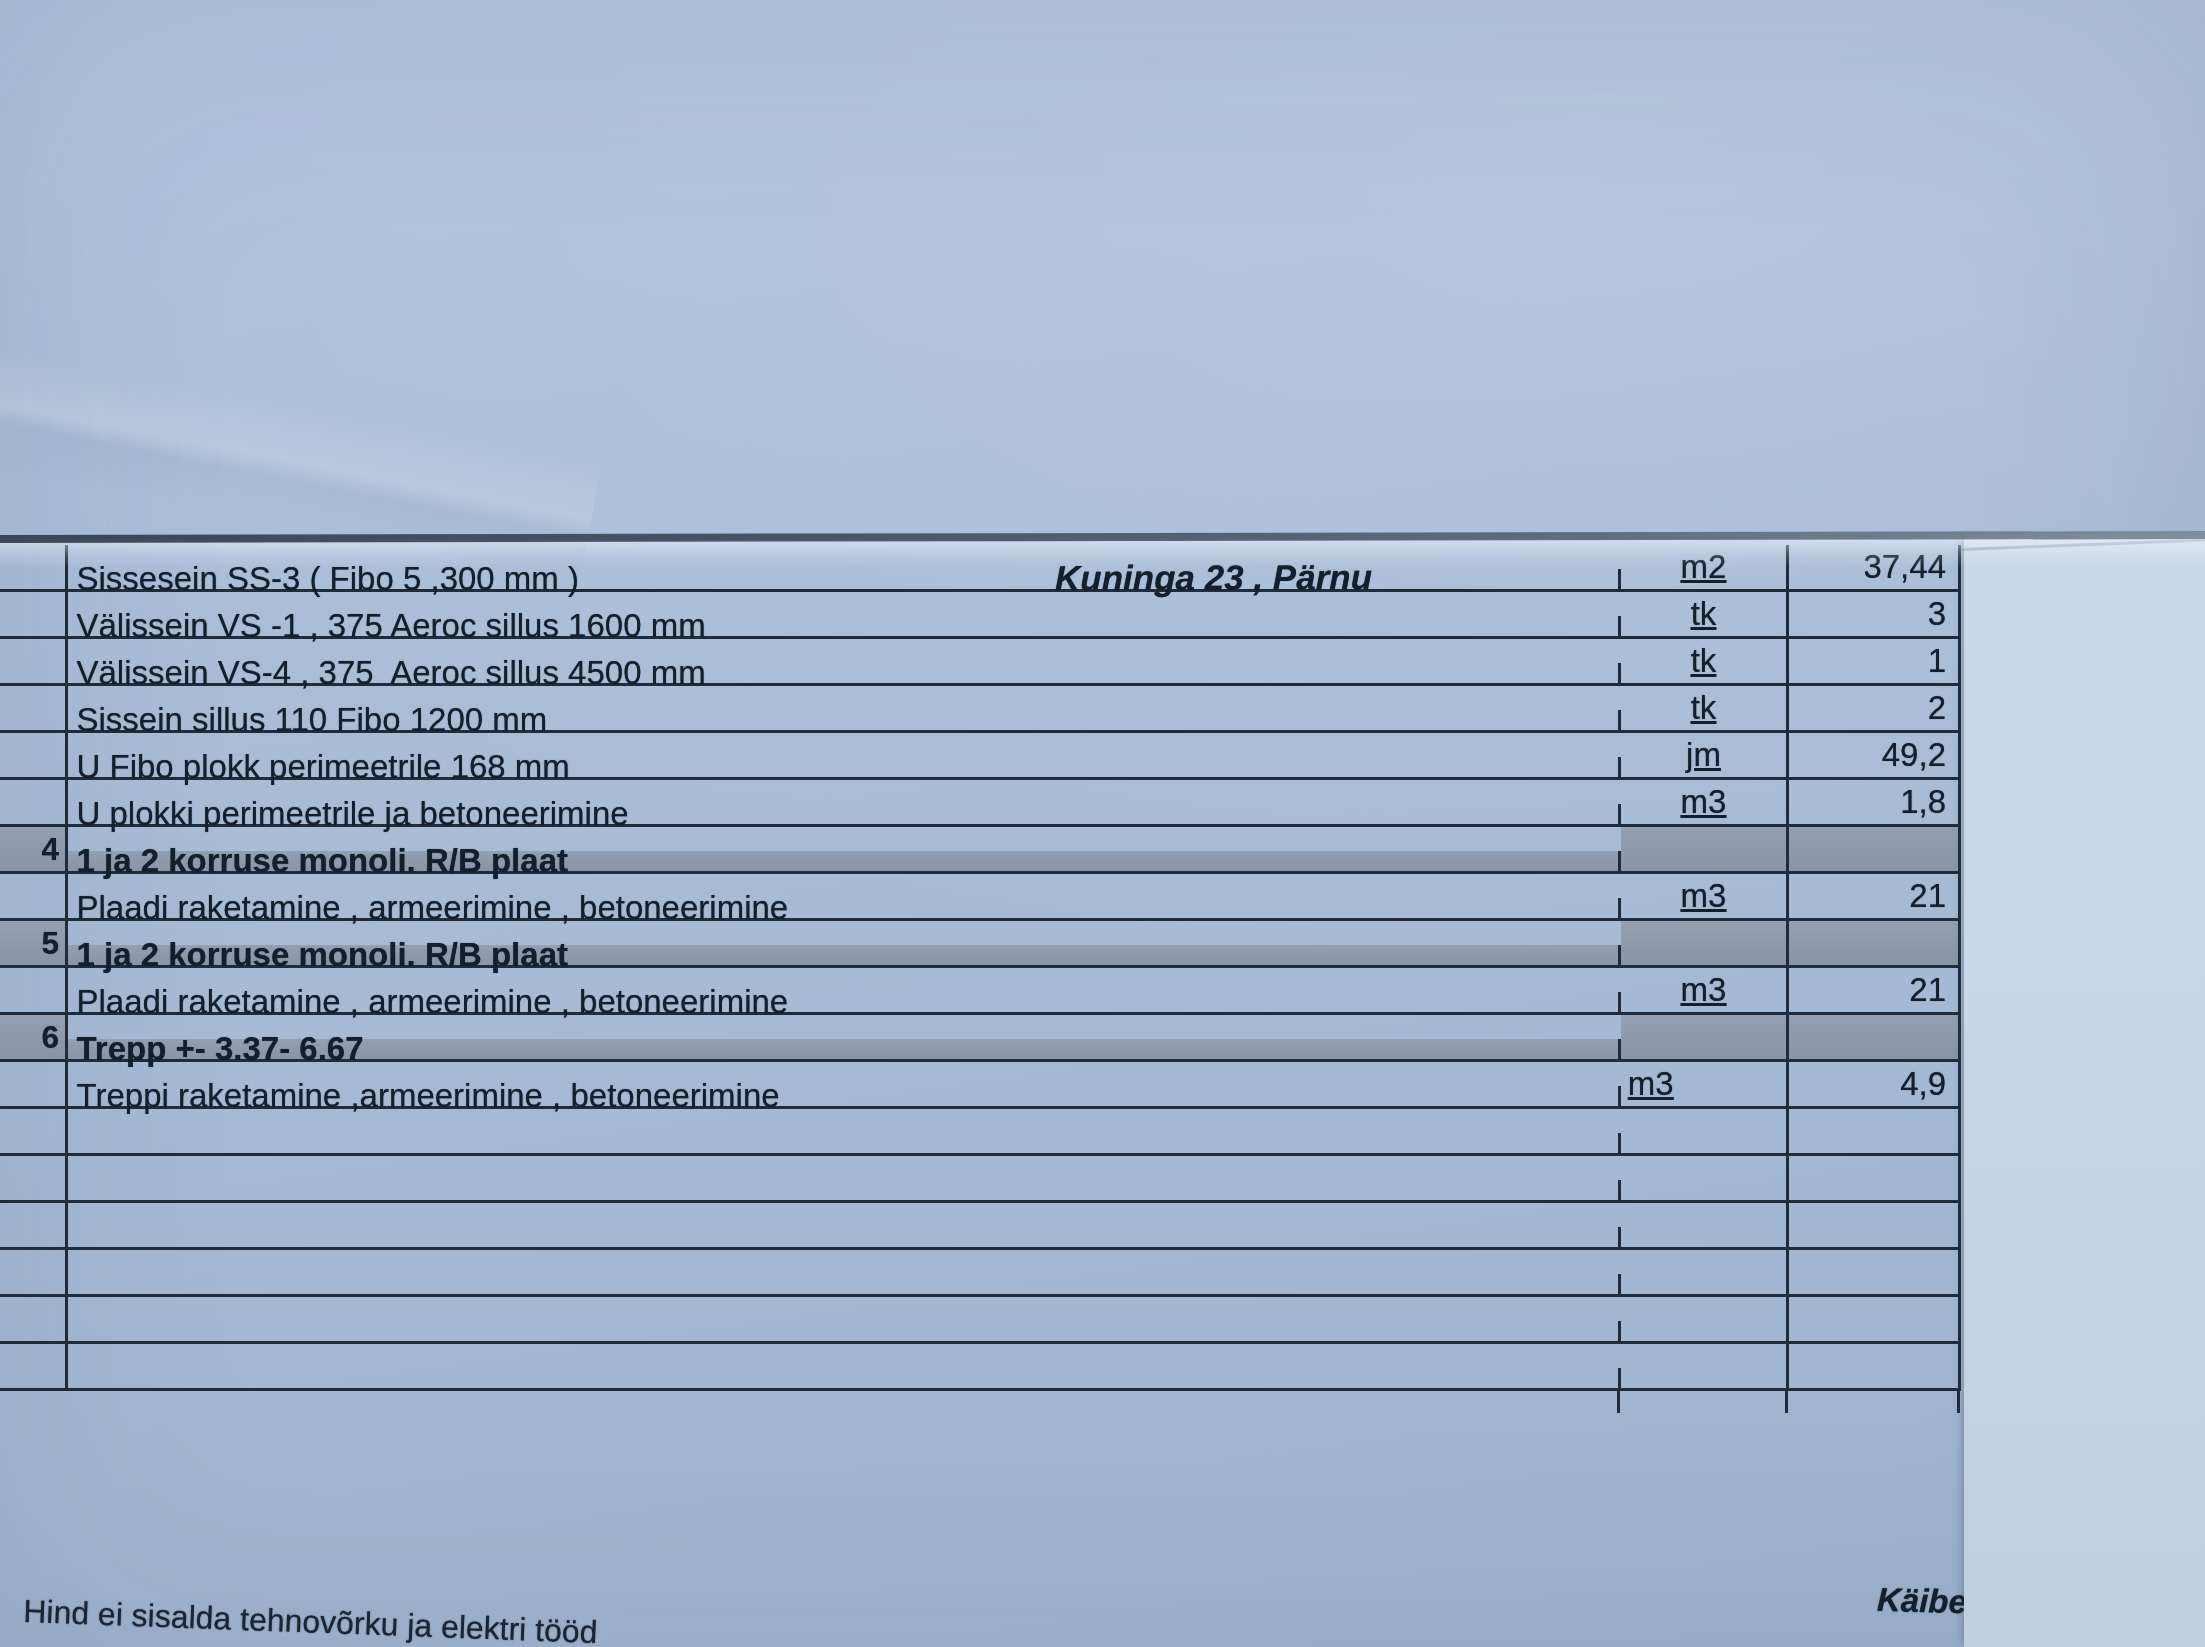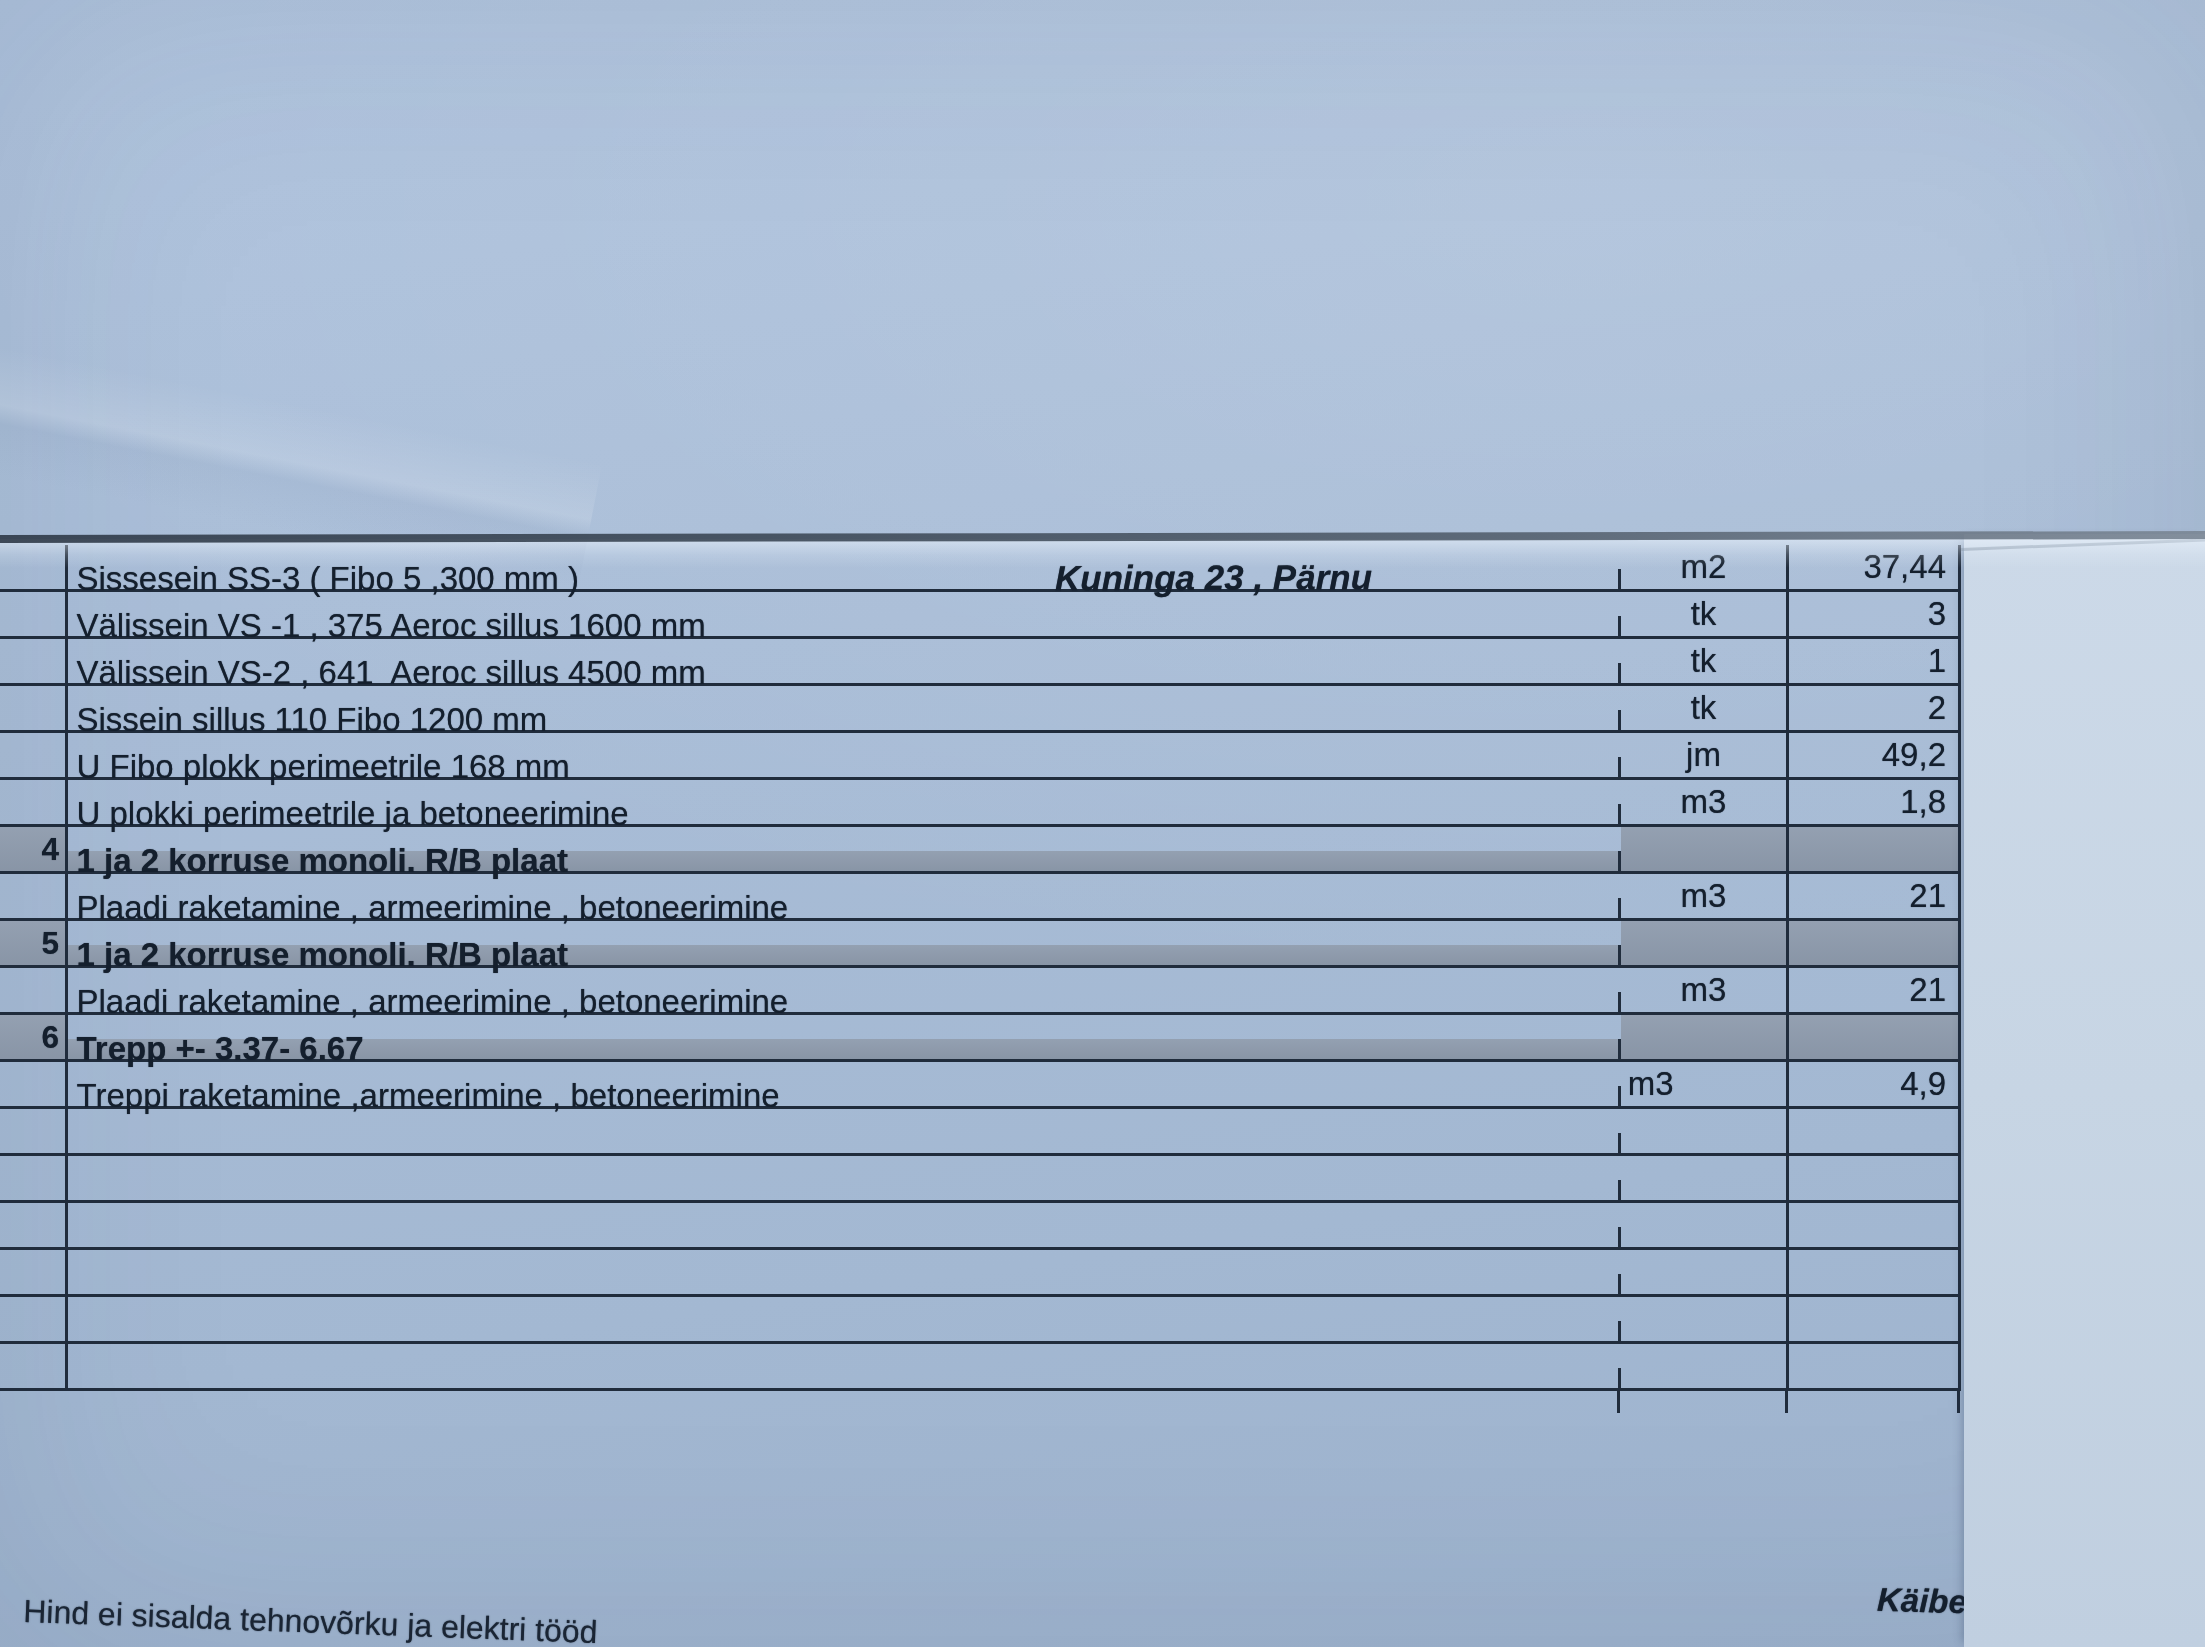--- a/index.html
+++ b/index.html
@@ -61,21 +61,21 @@
     border-bottom:3.4px solid #202c3c;
     display:flex;align-items:center;
     font-size:33px;
     white-space:pre;
     overflow:visible;
     text-shadow:0 0 0.9px rgba(20,31,45,0.75);
     position:relative;
   }
   .cell.nr{justify-content:flex-end;padding-right:6px;font-size:31.5px;font-weight:bold;}
   .cell.desc{padding-left:8.5px;margin-top:24px;}
-  .cell.unit{justify-content:center;}
+  .cell.unit{justify-content:center;text-decoration:underline;}
   .cell.unit.left{justify-content:flex-start;padding-left:6.8px;}
   .cell.qty{justify-content:flex-end;padding-right:12px;}
   .note{
     position:absolute;left:987px;top:50%;transform:translateY(-53%) rotate(-0.2deg);
     font-weight:bold;font-style:italic;font-size:35px;white-space:pre;
   }
   .tail{position:absolute;top:100%;width:3.4px;height:22px;background:#202c3c;}
   
   .footer-left{
     position:absolute;left:24px;top:1593px;
@@ -105,21 +105,21 @@
     <div class="tail" style="left:1988px;"></div>
   <div class="cell nr"></div>
       <div class="cell desc">Sissesein SS-3 ( Fibo 5 ,300 mm )<span class="note">Kuninga 23 , Pärnu</span></div>
       <div class="cell unit">m2</div>
       <div class="cell qty">37,44</div>
       <div class="cell nr"></div>
       <div class="cell desc">Välissein VS -1 , 375 Aeroc sillus 1600 mm</div>
       <div class="cell unit">tk</div>
       <div class="cell qty">3</div>
       <div class="cell nr"></div>
-      <div class="cell desc">Välissein VS-2 , 641  Aeroc sillus 4500 mm</div>
+      <div class="cell desc">Välissein VS-4 , 375  Aeroc sillus 4500 mm</div>
       <div class="cell unit">tk</div>
       <div class="cell qty">1</div>
       <div class="cell nr"></div>
       <div class="cell desc">Sissein sillus 110 Fibo 1200 mm</div>
       <div class="cell unit">tk</div>
       <div class="cell qty">2</div>
       <div class="cell nr"></div>
       <div class="cell desc">U Fibo plokk perimeetrile 168 mm</div>
       <div class="cell unit">jm</div>
       <div class="cell qty">49,2</div>

